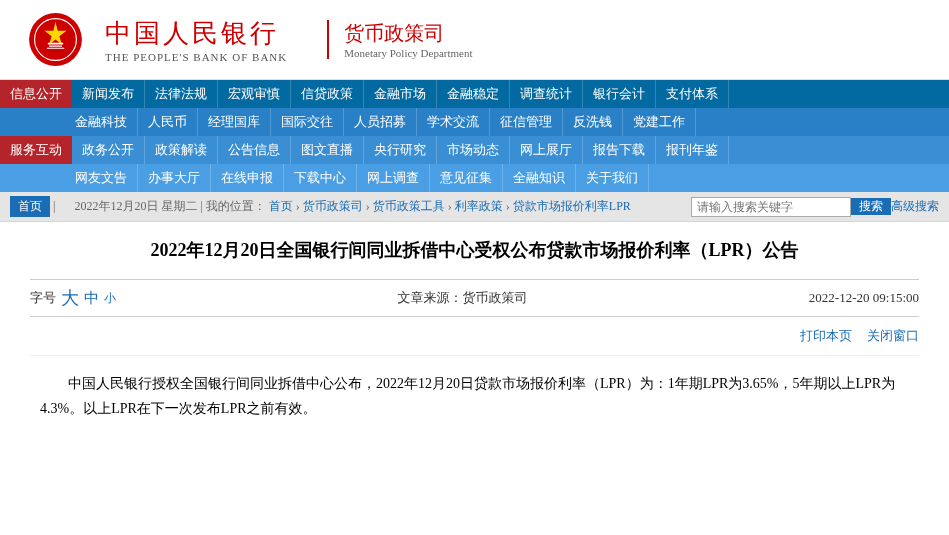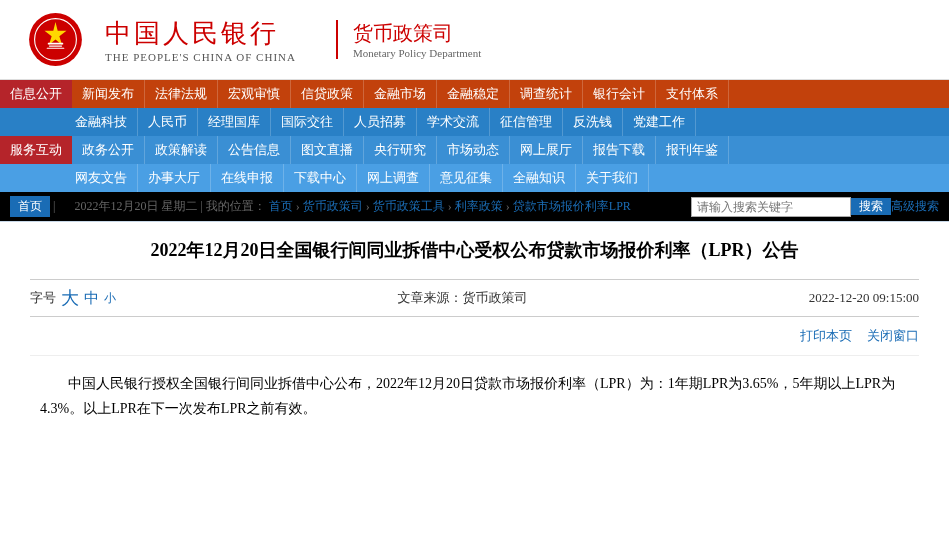--- a/index.html
+++ b/index.html
@@ -10,30 +10,30 @@
     .logo-area { display: flex; align-items: center; gap: 10px; }
     .logo-emblem { width: 80px; height: 60px; display: flex; align-items: center; justify-content: center; }
     .logo-text-area { display: flex; flex-direction: column; }
     .logo-cn { font-size: 26px; color: #c00; font-family: "KaiTi", "楷体", serif; letter-spacing: 3px; }
     .logo-en { font-size: 11px; color: #555; letter-spacing: 1px; }
     .dept-info { margin-left: 30px; border-left: 2px solid #c00; padding-left: 15px; }
     .dept-cn { font-size: 20px; color: #c00; font-family: "KaiTi", "楷体", serif; }
     .dept-en { font-size: 11px; color: #666; text-align: right; }
 
     
-    .nav-wrapper { background: #c2410c; }
+    .nav-wrapper { background: #0369a1; }
     .nav-row { display: flex; align-items: stretch; min-height: 28px; }
     .nav-section-label { background: #b5242a; color: #fff; padding: 0 10px; display: flex; align-items: center; font-size: 13px; white-space: nowrap; min-width: 65px; justify-content: center; }
     .nav-items { display: flex; flex: 1; }
     .nav-item { color: #fff; padding: 4px 10px; font-size: 13px; cursor: pointer; display: flex; align-items: center; white-space: nowrap; border-right: 1px solid rgba(255,255,255,0.2); }
     .nav-row2 { background: #2980c6; }
     .nav-row3 { background: #3a8fd4; }
 
     
-    .breadcrumb-bar { background: #000000; border-bottom: 1px solid #c8d8e8; padding: 4px 10px; display: flex; align-items: center; gap: 3px; font-size: 12px; color: #333; }
+    .breadcrumb-bar { background: #e5e5e5; border-bottom: 1px solid #c8d8e8; padding: 4px 10px; display: flex; align-items: center; gap: 3px; font-size: 12px; color: #333; }
     .breadcrumb-home { background: #1a6cb5; color: #fff; padding: 2px 8px; font-size: 12px; cursor: pointer; }
     .breadcrumb-sep { color: #666; }
     .breadcrumb-link { color: #1a6cb5; cursor: pointer; text-decoration: none; }
     .breadcrumb-search { margin-left: auto; display: flex; align-items: center; gap: 0; }
     .breadcrumb-search input { width: 160px; padding: 2px 5px; border: 1px solid #aaa; font-size: 12px; }
     .breadcrumb-search button { padding: 0 8px; background: #1a6cb5; color: #fff; border: none; cursor: pointer; font-size: 12px; }
     .breadcrumb-advanced { color: #1a6cb5; font-size: 12px; cursor: pointer; text-decoration: none; }
 
     
     .main-content { padding: 15px 30px 20px; background: #fff; }
@@ -66,21 +66,21 @@
 
         <polygon points="50,18 54,34 70,34 57,44 62,60 50,50 38,60 43,44 30,34 46,34" fill="#ffd700"></polygon>
 
         <rect x="36" y="56" width="28" height="3" fill="#fff" rx="1"></rect>
         <rect x="38" y="61" width="24" height="2" fill="#fff" rx="1"></rect>
         <rect x="34" y="65" width="32" height="2" fill="#fff" rx="1"></rect>
       </svg>
     </div>
     <div class="logo-text-area">
       <div class="logo-cn">中国人民银行</div>
-      <div class="logo-en">THE PEOPLE'S CHINA OF CHINA</div>
+      <div class="logo-en">THE PEOPLE'S BANK OF BANK</div>
     </div>
     <div class="dept-info">
       <div class="dept-cn">货币政策司</div>
       <div class="dept-en">Monetary Policy Department</div>
     </div>
   </div>
 </div>
 
 <div class="nav-wrapper">
   <div class="nav-row">

